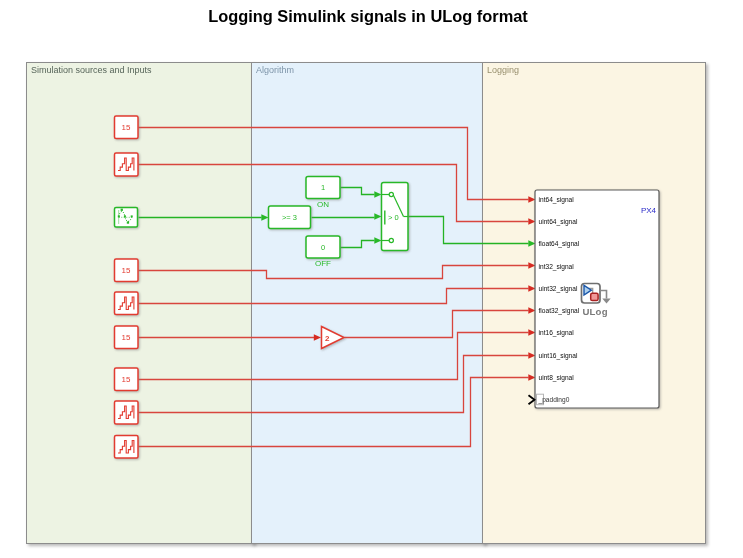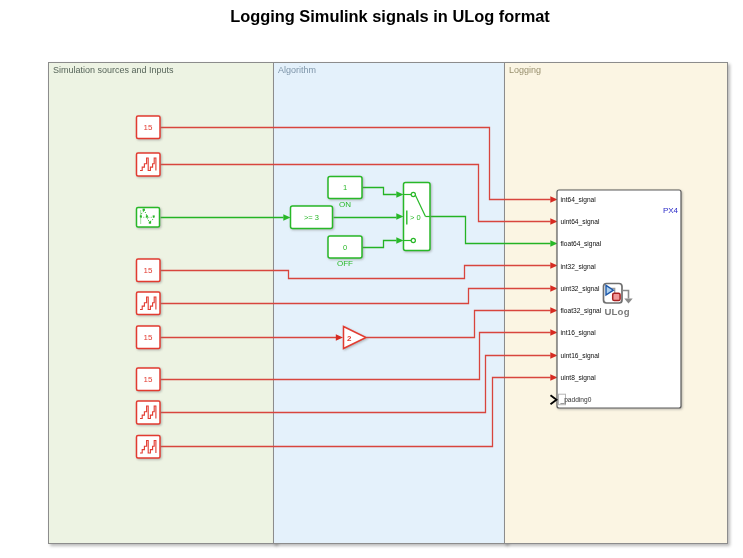--- a/index.html
+++ b/index.html
@@ -1,15 +1,15 @@
 <!DOCTYPE html>
 <html><head><meta charset="utf-8"><style>
 html,body{margin:0;padding:0;background:#ffffff;width:743px;height:558px;overflow:hidden;}
 *{font-family:"Liberation Sans",sans-serif;}
-#wrap{position:relative;width:664px;height:558px;margin-left:22px;}
+#wrap{position:relative;width:664px;height:558px;}
 .region{position:absolute;border:1px solid #8c8c8c;box-shadow:2px 2px 3px rgba(0,0,0,0.28);}
 </style></head><body>
 <div id="wrap">
 <div class="region" style="left:26px;top:62px;width:226px;height:480px;background:#edf3e3;"></div>
 <div class="region" style="left:251px;top:62px;width:232px;height:480px;background:#e4f1fb;"></div>
 <div class="region" style="left:482px;top:62px;width:222px;height:480px;background:#fbf5e3;"></div>
 <svg width="743" height="558" viewBox="0 0 743 558" style="position:absolute;left:0;top:0;">
 <text x="368" y="21.5" text-anchor="middle" font-size="16.4" font-weight="bold" fill="#000000">Logging Simulink signals in ULog format</text>
 <text x="31" y="73" font-size="9" fill="#57655a">Simulation sources and Inputs</text>
 <text x="256" y="73" font-size="9" fill="#7e95a9">Algorithm</text>

